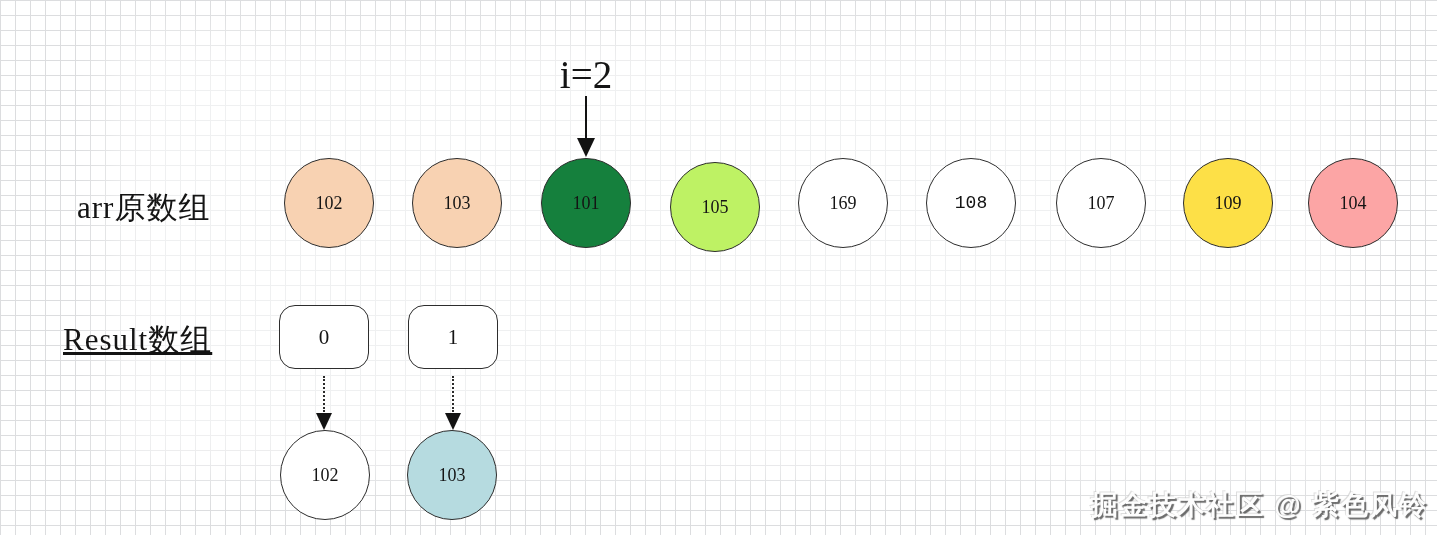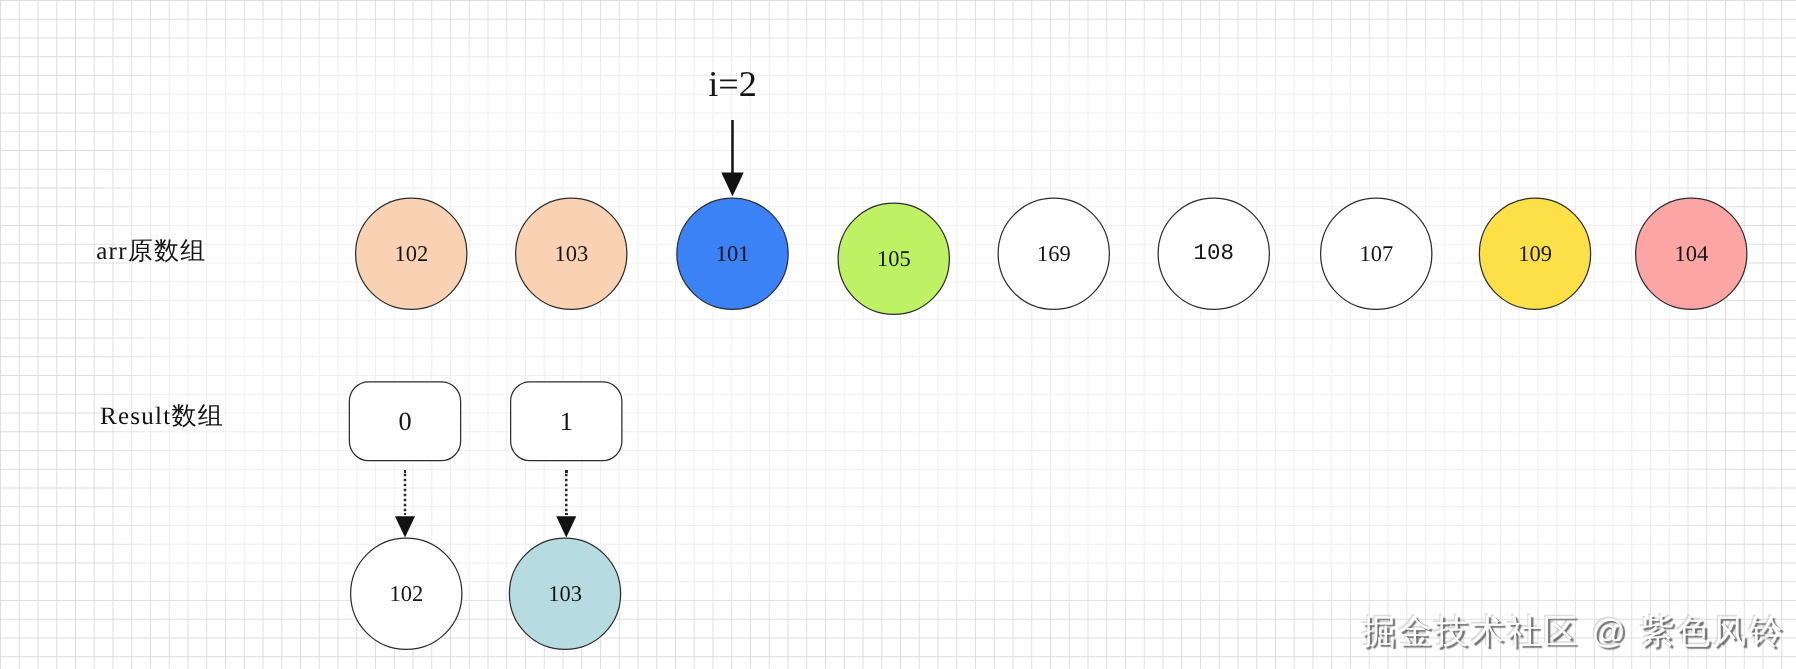--- a/index.html
+++ b/index.html
@@ -11,39 +11,39 @@
       linear-gradient(90deg, #dcdddf 1px, transparent 1px);
     background-size: 15px 15px;
     font-family: "Liberation Serif", "DejaVu Serif", serif;
     color: #141414;
   }
   .fade {
     position: absolute; left: 110px; top: 35px; width: 1240px; height: 440px;
     background: rgba(255,255,255,0.55); filter: blur(22px); pointer-events: none;
   }
   .row-label {
-    position: absolute; font-size: 20px; letter-spacing: 1px; white-space: nowrap;
+    position: absolute; font-size: 31px; letter-spacing: 1px; white-space: nowrap;
   }
   .row-label.arr { left: 77px; top: 187px; }
-  .row-label.result { left: 80px; top: 319px; }
+  .row-label.result { left: 63px; top: 319px; text-decoration: underline; }
   .circle {
     position: absolute; width: 90px; height: 90px; box-sizing: border-box;
     border: 1.6px solid #2d2d2d; border-radius: 50%;
     background: #ffffff; display: flex; align-items: center; justify-content: center;
     font-size: 18px;
   }
   .slot {
     position: absolute; width: 90px; height: 64px; box-sizing: border-box;
     border: 1.6px solid #2d2d2d; border-radius: 16px;
     background: #ffffff; display: flex; align-items: center; justify-content: center;
     font-size: 21px;
   }
   .pointer-label {
     position: absolute; left: 526px; top: 52px; width: 120px;
-    text-align: center; font-size: 29px;
+    text-align: center; font-size: 39px;
   }
   .pointer-line {
     position: absolute; left: 585px; top: 96px; width: 0; height: 44px;
     border-left: 2.5px solid #121212;
   }
   .pointer-head {
     position: absolute; left: 577px; top: 138px; width: 0; height: 0;
     border-left: 9px solid transparent; border-right: 9px solid transparent;
     border-top: 19px solid #121212;
   }
@@ -52,41 +52,41 @@
     border-left: 2px dotted #2a2a2a;
   }
   .dotted-head {
     position: absolute; top: 413px; width: 0; height: 0;
     border-left: 8px solid transparent; border-right: 8px solid transparent;
     border-top: 17px solid #121212;
   }
   .watermark {
     position: absolute; right: 9px; bottom: 12px;
     font-family: "Liberation Sans", "DejaVu Sans", sans-serif;
-    font-weight: normal; font-size: 27px; letter-spacing: 2px; white-space: nowrap;
+    font-weight: bold; font-size: 27px; letter-spacing: 2px; white-space: nowrap;
     color: #fdfdfd;
     text-shadow: 2px 2px 1px rgba(92,92,92,0.9), -1px -1px 0 rgba(200,200,200,0.6);
   }
 </style>
 </head>
 <body>
 
 <div>
   <div class="fade"></div>
 
   <div class="row-label arr">arr原数组</div>
   <div class="row-label result">Result数组</div>
 
   <div class="pointer-label">i=2</div>
   <div class="pointer-line"></div>
   <div class="pointer-head"></div>
 
   <div class="circle" style="left: 284px; top: 158px; background-color: rgb(248, 210, 178);">102</div>
   <div class="circle" style="left: 412px; top: 158px; background-color: rgb(248, 210, 178);">103</div>
-  <div class="circle" style="left: 541px; top: 158px; background-color: #3b82f6;">101</div>
+  <div class="circle" style="left: 541px; top: 158px; background-color: #15803d;">101</div>
   <div class="circle" style="left: 670px; top: 162px; background-color: #bef264;">105</div>
   <div class="circle" style="left: 798px; top: 158px; background-color: rgb(255, 255, 255);">169</div>
   <div class="circle" style="left: 926px; top: 158px; background-color: rgb(255, 255, 255); font-family: Liberation Mono, monospace;">108</div>
   <div class="circle" style="left: 1056px; top: 158px; background-color: rgb(255, 255, 255);">107</div>
   <div class="circle" style="left: 1183px; top: 158px; background-color: #fde047;">109</div>
   <div class="circle" style="left: 1308px; top: 158px; background-color: #fca5a5;">104</div>
 
   <div class="slot" style="left:279px; top:305px;">0</div>
   <div class="slot" style="left:408px; top:305px;">1</div>
 

